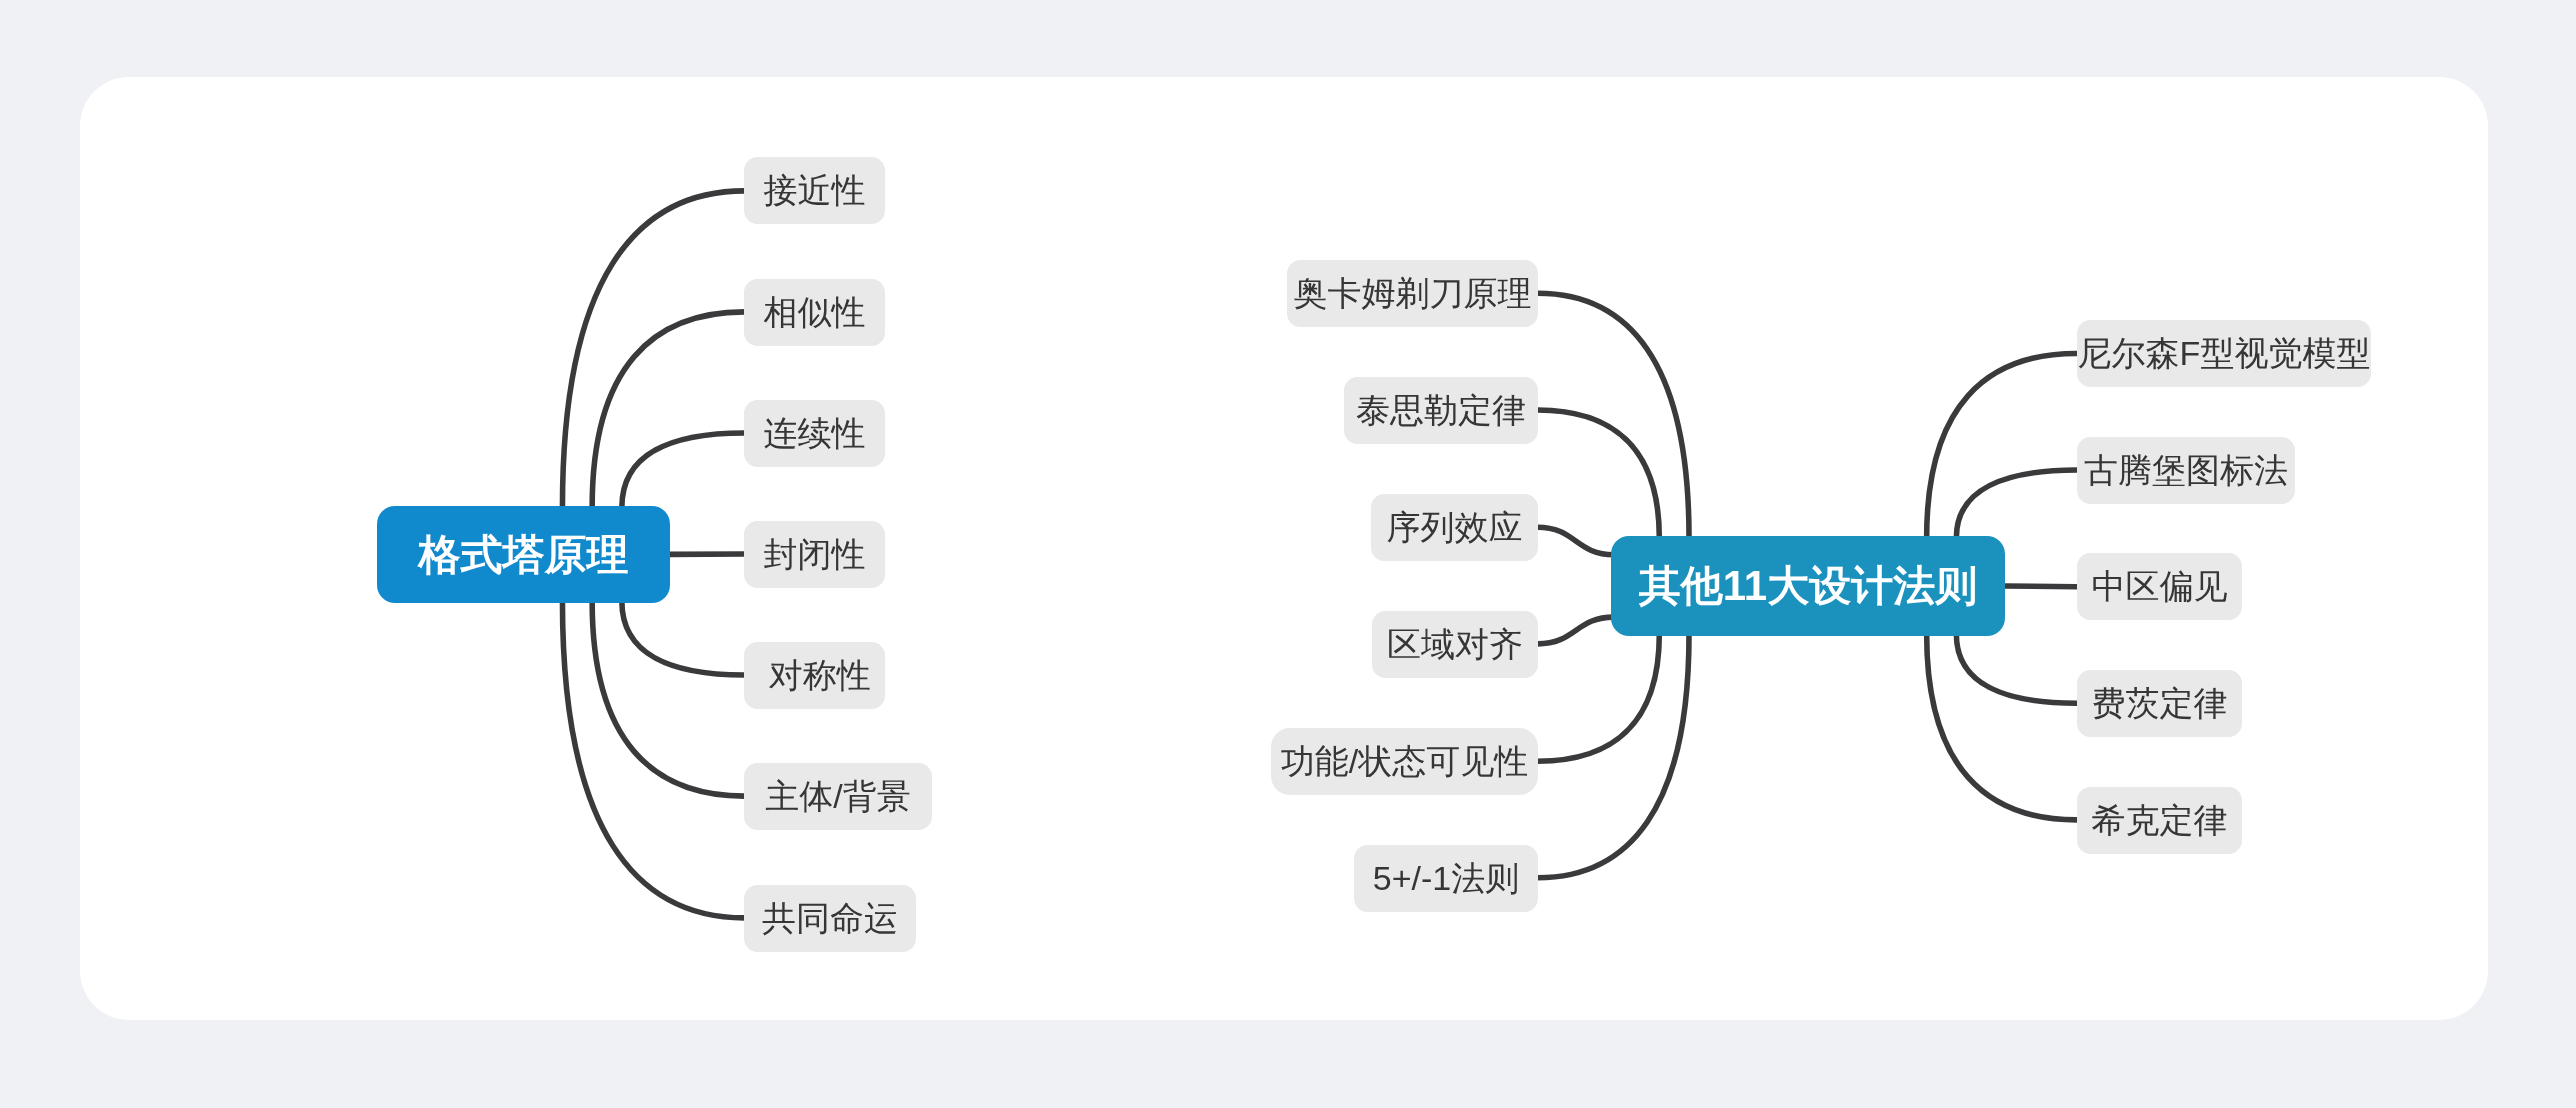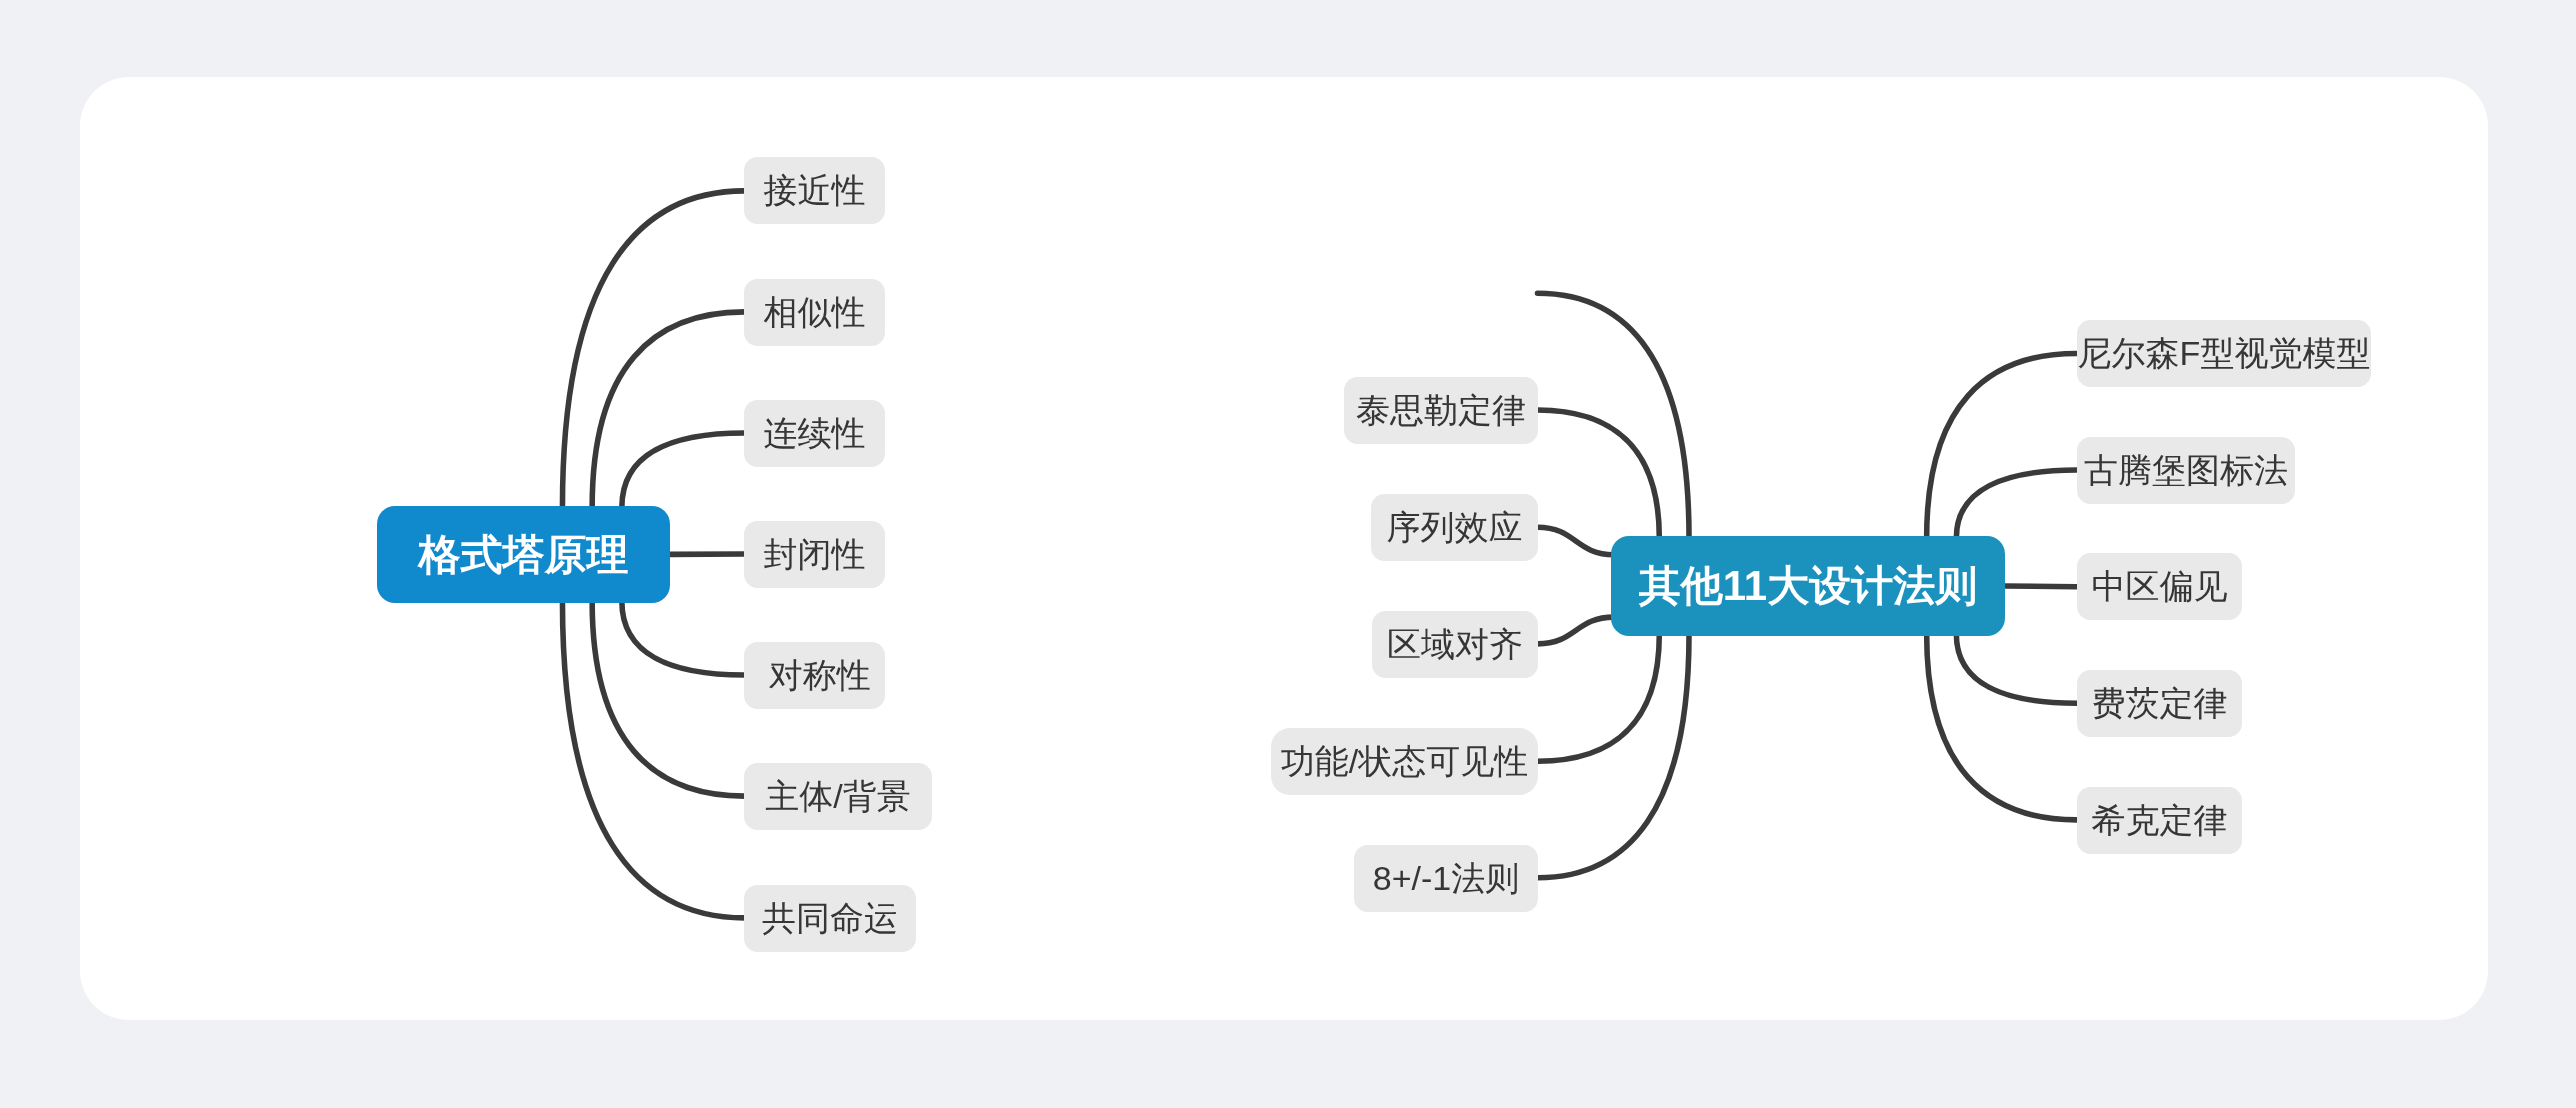--- a/index.html
+++ b/index.html
@@ -94,25 +94,26 @@
   <div class="node child" style="left:744px; top:157px; width:141px;">接近性</div>
   <div class="node child" style="left:744px; top:279px; width:141px;">相似性</div>
   <div class="node child" style="left:744px; top:400px; width:141px;">连续性</div>
   <div class="node child" style="left:744px; top:521px; width:141px;">封闭性</div>
   <div class="node child" style="left:744px; top:642px; width:141px;padding-left:24px;">对称性</div>
   <div class="node child" style="left:744px; top:763px; width:188px;">主体/背景</div>
   <div class="node child" style="left:744px; top:885px; width:172px;">共同命运</div>
 
   <div class="node root r2" id="root2" style="left:1611px; top:536px; min-width:394px; height:100px;">其他11大设计法则</div>
 
+  <div class="node child" style="right:1038px; top:260px; width:251px;">奥卡姆剃刀原理</div>
   <div class="node child" style="right:1038px; top:377px; width:194px;">泰思勒定律</div>
   <div class="node child" style="right:1038px; top:494px; width:167px;">序列效应</div>
   <div class="node child" style="right:1038px; top:611px; width:166px;">区域对齐</div>
   <div class="node child" style="right:1038px; top:728px; width:267px;border-radius:19px;">功能/状态可见性</div>
-  <div class="node child" style="right:1038px; top:845px; width:184px;">8+/-1法则</div>
+  <div class="node child" style="right:1038px; top:845px; width:184px;">5+/-1法则</div>
 
   <div class="node child" style="left:2077px; top:437px; width:218px;">古腾堡图标法</div>
   <div class="node child" style="left:2077px; top:320px; width:294px;">尼尔森F型视觉模型</div>
   <div class="node child" style="left:2077px; top:553px; width:165px;">中区偏见</div>
   <div class="node child" style="left:2077px; top:670px; width:165px;">费茨定律</div>
   <div class="node child" style="left:2077px; top:787px; width:165px;">希克定律</div>
 </div>
 
 
 </body></html>

